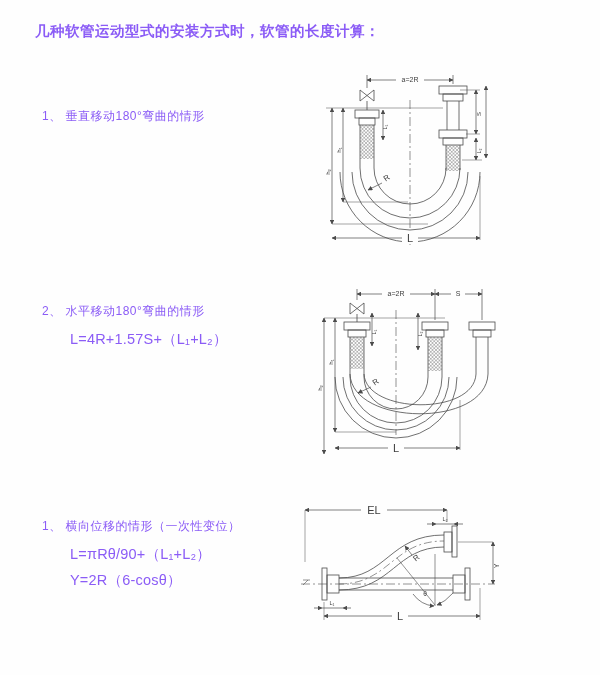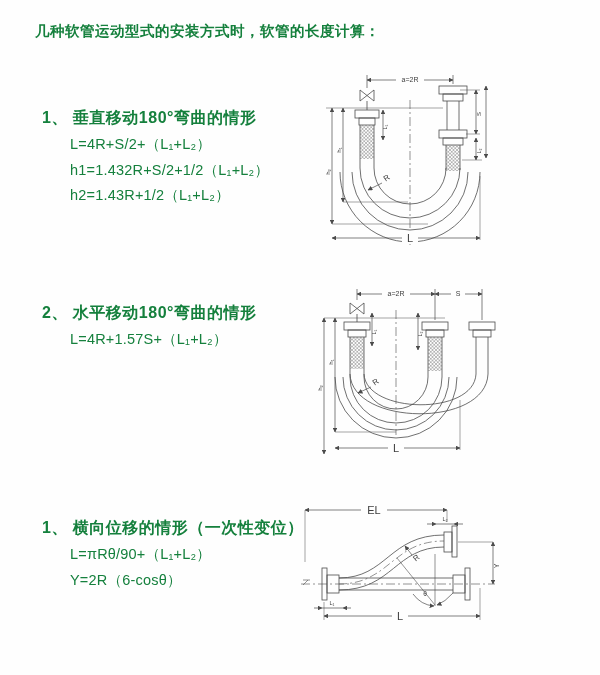--- a/index.html
+++ b/index.html
@@ -1,19 +1,19 @@
 <!DOCTYPE html>
 <html><head>
 <meta charset="utf-8">
 <style>
   html,body{margin:0;padding:0;background:#ffffff;}
   .page{position:relative;width:600px;height:675px;background:#fefefe;overflow:hidden;
-        font-family:"Liberation Sans",sans-serif;color:#15803d;}
+        font-family:"Liberation Sans",sans-serif;color:#8b5cf6;}
   .title{position:absolute;left:35px;top:22px;font-size:14.5px;font-weight:700;letter-spacing:.5px;}
-  .sec-heading{position:absolute;font-size:16px;font-weight:700;letter-spacing:.5px;}
+  .sec-heading{position:absolute;font-size:12px;font-weight:400;letter-spacing:.5px;}
   .formulas{position:absolute;font-size:14.5px;line-height:25.5px;letter-spacing:.2px;}
   .formula{white-space:pre;}
   svg.diag{position:absolute;}
   svg text{font-family:"Liberation Sans",sans-serif;fill:#3c3c3c;}
   .lbl-big{font-size:11px;}
   .lbl-med{font-size:7px;}
   .lbl-sm{font-size:6px;}
   .lbl-xs{font-size:5.5px;}
 </style>
 </head>
@@ -28,25 +28,20 @@
       </pattern>
       <marker id="arr" viewBox="0 0 10 10" refX="9" refY="5" markerWidth="7" markerHeight="7" orient="auto-start-reverse">
         <path d="M0,0 L10,5 L0,10 z" fill="#4b4b4b"></path>
       </marker>
     </defs>
   </svg>
 
   <div class="title">几种软管运动型式的安装方式时，软管的长度计算：</div>
 
   <div class="sec-heading" style="left:42px;top:108px">1、 垂直移动180°弯曲的情形</div>
-  <div class="formulas" style="left:70px;top:132px">
-    <div class="formula">L=4R+S/2+（L₁+L₂）</div>
-    <div class="formula">h1=1.432R+S/2+1/2（L₁+L₂）</div>
-    <div class="formula">h2=1.43R+1/2（L₁+L₂）</div>
-  </div>
 
   <svg class="diag" style="left:310px;top:66px" width="290" height="198" viewBox="0 0 290 198">
     <g stroke="#4b4b4b" stroke-width="0.8" fill="none">
       <path d="M100,34 V182" stroke-dasharray="9 3 2 3" stroke-width="0.6"></path>
       <g>
         <path d="M50,24 L50,35 L64,24 L64,35 Z"></path>
           <path d="M57,35 V44"></path>
       </g>
       <g>
         <rect x="45" y="44" width="24" height="8"></rect>

